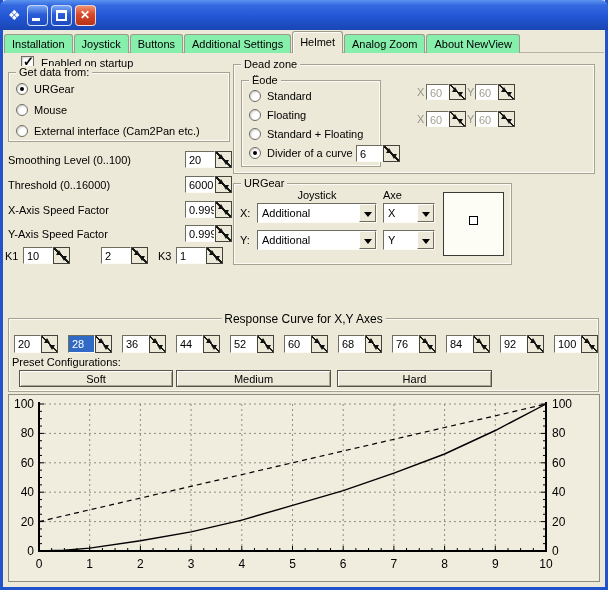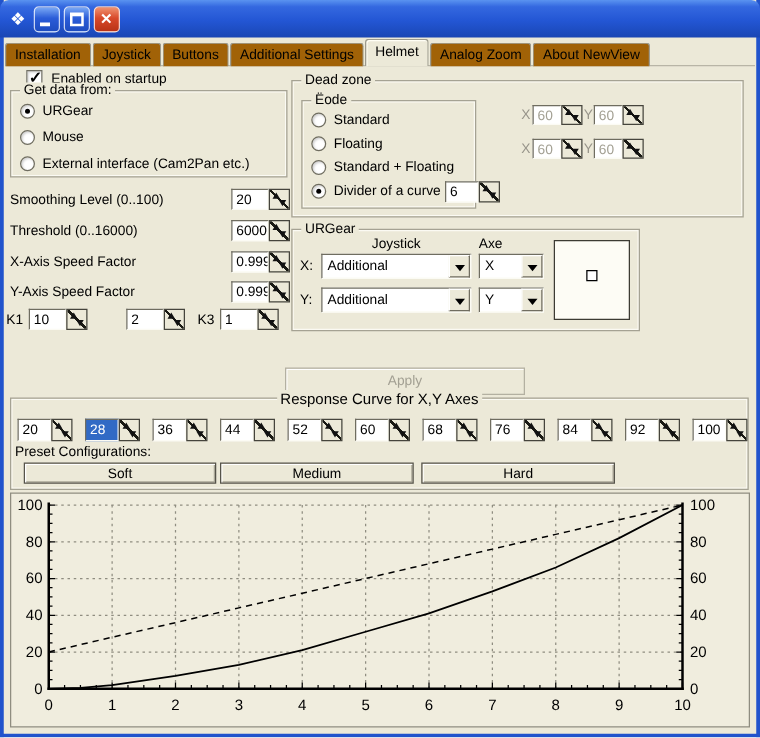--- a/index.html
+++ b/index.html
@@ -16,21 +16,21 @@
             white-space:nowrap;overflow:hidden;}
   .winbtns{display:flex;gap:3px;}
   .wbtn{width:21px;height:21px;border-radius:4px;border:1px solid rgba(255,255,255,.75);
         background:linear-gradient(180deg,#79a8f5,#2a5cd8 45%,#1d4cc0);position:relative;}
   .wbtn.close{background:linear-gradient(180deg,#f0926f,#d8492a 45%,#b83316);color:#fff;
         font-size:12px;font-weight:bold;text-align:center;line-height:19px;}
   .glyph-min{position:absolute;left:4px;bottom:4px;width:8px;height:3px;background:#fff;}
   .glyph-max{position:absolute;left:4px;top:4px;width:11px;height:11px;border:2px solid #fff;border-top-width:3px;}
   
   .tabstrip{position:absolute;left:4px;top:31px;height:22px;display:flex;align-items:flex-end;z-index:5;}
-  .tab{height:19px;padding:3px 7px 0;border:1px solid #9b998c;border-bottom:none;background:#a16207;
+  .tab{height:19px;padding:3px 7px 0;border:1px solid #9b998c;border-bottom:none;background:#86efac;
        margin-right:1px;border-radius:3px 3px 0 0;white-space:nowrap;}
   .tab.active{height:22px;padding-top:4px;background:#ece9d8;position:relative;z-index:7;
        box-shadow:inset 1px 1px 0 #fffef5;}
   .tabline{position:absolute;left:4px;top:52px;width:600px;border-top:1px solid #b8b5a6;z-index:1;}
   
   .lbl{position:absolute;white-space:nowrap;}
   .lbl.gray{color:#97948a;}
   .grp{position:absolute;border:1px solid #a5a293;box-shadow:inset 0 0 0 1px #fbfaf3;}
   .leg{position:absolute;top:-7px;left:7px;background:#ece9d8;padding:0 3px;white-space:nowrap;}
   .leg.center{left:50%;transform:translateX(-50%);}
@@ -189,21 +189,20 @@
   </span>
   <span class="combo" style="left:383px;top:230px;width:52px;">
     <span class="txt">Y</span>
     <span class="cbtn"></span>
   </span>
 
   <div class="indbox" style="left:443px;top:192px;width:61px;height:64px;">
     <span class="indsq"></span>
   </div>
 
-  <div class="btn3d disabled" style="left:228px;top:294px;width:192px;height:22px;padding-top:4px;">Apply</div>
 
   <div class="grp" style="left:8px;top:318px;width:591px;height:74px;">
     <span class="leg center" style="font-size:12px;">Response Curve for X,Y Axes</span>
   </div>
   <div style="position:absolute;left:0;top:0;">
       <span class="sed" style="left: 14px; top: 335px; width: 27px; height: 18px;">20</span>
       <span class="spb" style="left: 41px; top: 335px; height: 18px;"></span>
       <span class="sed sel" style="left: 68px; top: 335px; width: 27px; height: 18px;">28</span>
       <span class="spb" style="left: 95px; top: 335px; height: 18px;"></span>
       <span class="sed" style="left: 122px; top: 335px; width: 27px; height: 18px;">36</span>

